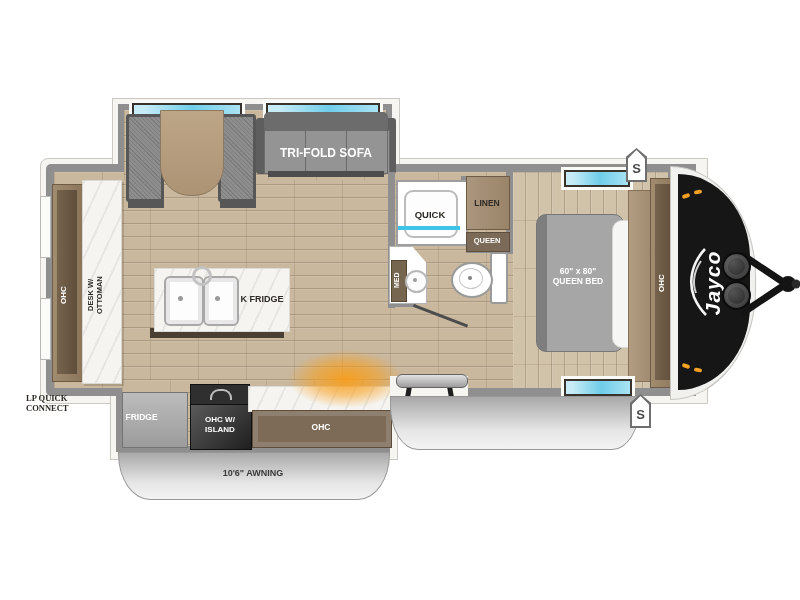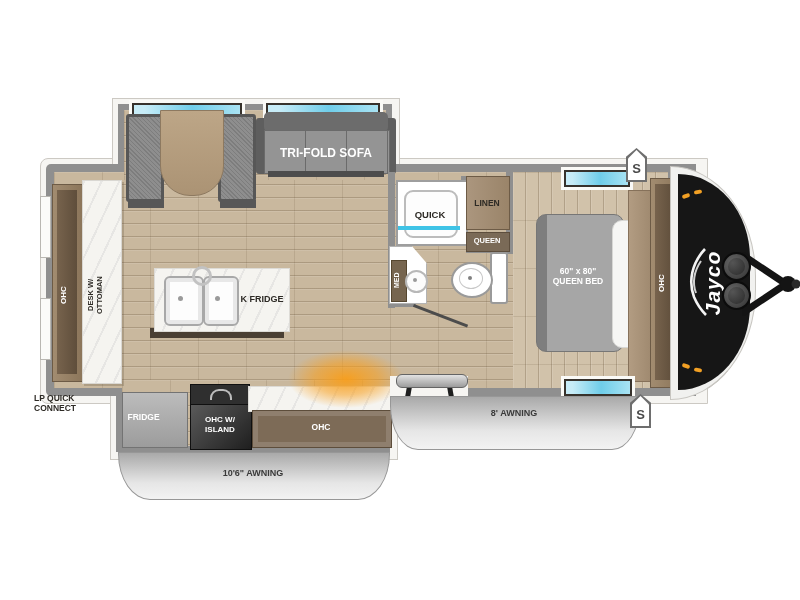--- a/index.html
+++ b/index.html
@@ -66,21 +66,21 @@
   <div class="abs" style="left:268px;top:171px;width:116px;height:6px;background:#4d4d4d;"></div>
   <div class="abs lbl w" style="left:266px;top:146px;width:120px;font-size:12px;">TRI-FOLD SOFA</div>
 
   <div class="abs wood" style="left:52px;top:184px;width:30px;height:196px;"></div>
   <div class="abs wood-inner" style="left:57px;top:190px;width:20px;height:184px;"></div>
   <div class="abs lbl w vtext" style="left:59px;top:240px;width:16px;height:110px;font-size:8px;">OHC</div>
   <div class="abs marble" style="left:82px;top:180px;width:38px;height:202px;border:1px solid #d9d7d2;box-shadow:2px 2px 0 rgba(90,75,55,.25);"></div>
   <div class="abs lbl vtext" style="left:86px;top:230px;width:30px;height:130px;font-size:7.5px;">DESK W/
 OTTOMAN</div>
 
-  <div class="abs lbl" style="left:34px;top:393px;width:80px;font-size:8.5px;text-align:left;">LP QUICK
+  <div class="abs lbl" style="left:26px;top:393px;width:80px;font-size:8.5px;text-align:left;font-family:Liberation Serif, serif;">LP QUICK
 CONNECT</div>
 
   <div class="abs" style="left:150px;top:328px;width:134px;height:10px;background:#4a3f33;"></div>
   <div class="abs marble" style="left:154px;top:268px;width:134px;height:62px;border:1px solid #dddbd6;"></div>
   <div class="abs" style="left:164px;top:276px;width:36px;height:46px;background:#fdfdfd;border:2px solid #a8a8a8;border-radius:6px;box-shadow:inset 0 0 0 4px #e8e8e8;"></div>
   <div class="abs" style="left:203px;top:276px;width:32px;height:46px;background:#fdfdfd;border:2px solid #a8a8a8;border-radius:6px;box-shadow:inset 0 0 0 4px #e8e8e8;"></div>
   <div class="abs" style="left:178px;top:296px;width:5px;height:5px;background:#9a9a9a;border-radius:50%;"></div>
   <div class="abs" style="left:215px;top:296px;width:5px;height:5px;background:#9a9a9a;border-radius:50%;"></div>
   <div class="abs" style="left:192px;top:266px;width:14px;height:14px;border:3px solid #c2c2c2;border-radius:50%;background:transparent;"></div>
   <div class="abs lbl" style="left:238px;top:294px;width:48px;font-size:9px;">K FRIDGE</div>
@@ -138,40 +138,39 @@
 
   <svg class="abs" style="left:742px;top:242px;" width="58" height="86" viewBox="0 0 58 86">
     <path d="M2 14 L44 42 L2 70" fill="none" stroke="#141414" stroke-width="7" stroke-linejoin="round" stroke-linecap="round"></path>
     <circle cx="46" cy="42" r="8" fill="#141414"></circle>
     <circle cx="54" cy="42" r="4.5" fill="#2a2a2a"></circle>
   </svg>
   <div class="abs" style="left:722px;top:252px;width:25px;height:25px;border-radius:50%;background:radial-gradient(circle at 35% 35%, #555, #1c1c1c);border:2px solid #0c0c0c;box-shadow:inset 0 0 0 4px rgba(255,255,255,.10);"></div>
   <div class="abs" style="left:722px;top:281px;width:25px;height:25px;border-radius:50%;background:radial-gradient(circle at 35% 35%, #555, #1c1c1c);border:2px solid #0c0c0c;box-shadow:inset 0 0 0 4px rgba(255,255,255,.10);"></div>
 
   <div class="abs" style="left:122px;top:392px;width:64px;height:54px;background:linear-gradient(180deg,#bcbcbc,#9c9c9c);border:1px solid #737373;"></div>
-  <div class="abs lbl w" style="left:122px;top:412px;width:43px;font-size:8.5px;">FRIDGE</div>
+  <div class="abs lbl w" style="left:112px;top:412px;width:43px;font-size:8.5px;padding-left:8px;">FRIDGE</div>
   <div class="abs" style="left:190px;top:384px;width:58px;height:20px;background:#2f2f2f;border:1px solid #111;"></div>
   <div class="abs" style="left:210px;top:389px;width:18px;height:9px;border:2px solid #bdbdbd;border-bottom:none;border-radius:9px 9px 0 0;"></div>
   <div class="abs" style="left:190px;top:404px;width:60px;height:44px;background:linear-gradient(135deg,#5a5a5a,#1f1f1f);border:1px solid #101010;"></div>
   <div class="abs lbl w" style="left:190px;top:415px;width:60px;font-size:8px;">OHC W/
 ISLAND</div>
   <div class="abs marble" style="left:248px;top:386px;width:144px;height:24px;border:1px solid #dcdad5;"></div>
   <div class="abs" style="left:252px;top:410px;width:138px;height:36px;background:#7d6b57;border:1px solid #5d4d3b;box-shadow:inset 0 0 0 5px rgba(255,255,255,.14);"></div>
   <div class="abs lbl w" style="left:252px;top:422px;width:138px;font-size:8.5px;">OHC</div>
 
   <div class="abs glow" style="left:288px;top:350px;width:116px;height:58px;"></div>
 
   <div class="abs" style="left:390px;top:376px;width:78px;height:22px;background:#f6f5f2;"></div>
   <div class="abs" style="left:406px;top:384px;width:5px;height:16px;background:#1e1e1e;transform:rotate(10deg);"></div>
   <div class="abs" style="left:448px;top:384px;width:5px;height:16px;background:#1e1e1e;transform:rotate(-10deg);"></div>
   <div class="abs" style="left:396px;top:374px;width:70px;height:12px;background:linear-gradient(180deg,#e2e2e2,#9c9c9c);border:1px solid #646464;border-radius:6px;"></div>
   <div class="abs" style="left:402px;top:398px;width:60px;height:13px;background:linear-gradient(180deg,#e2e2e2,#9c9c9c);border:1px solid #646464;border-radius:6px;"></div>
 
   <div class="abs awning" style="left:390px;top:396px;width:248px;height:52px;border-radius:0 0 28px 28px / 0 0 44px 44px;"></div>
-  <div class="abs lbl" style="left:390px;top:408px;width:248px;font-size:9px;color:#3a3a3a;">8' AWNING</div>
   <div class="abs awning" style="left:118px;top:452px;width:270px;height:46px;border-radius:0 0 32px 32px / 0 0 46px 46px;"></div>
   <div class="abs lbl" style="left:118px;top:468px;width:270px;font-size:9px;color:#3a3a3a;">10'6" AWNING</div>
 
   <div class="abs badge" style="left:626px;top:148px;width:21px;height:34px;">
     <div class="badge-in">S</div>
   </div>
   <div class="abs badge" style="left:630px;top:394px;width:21px;height:34px;">
     <div class="badge-in">S</div>
   </div>
 

